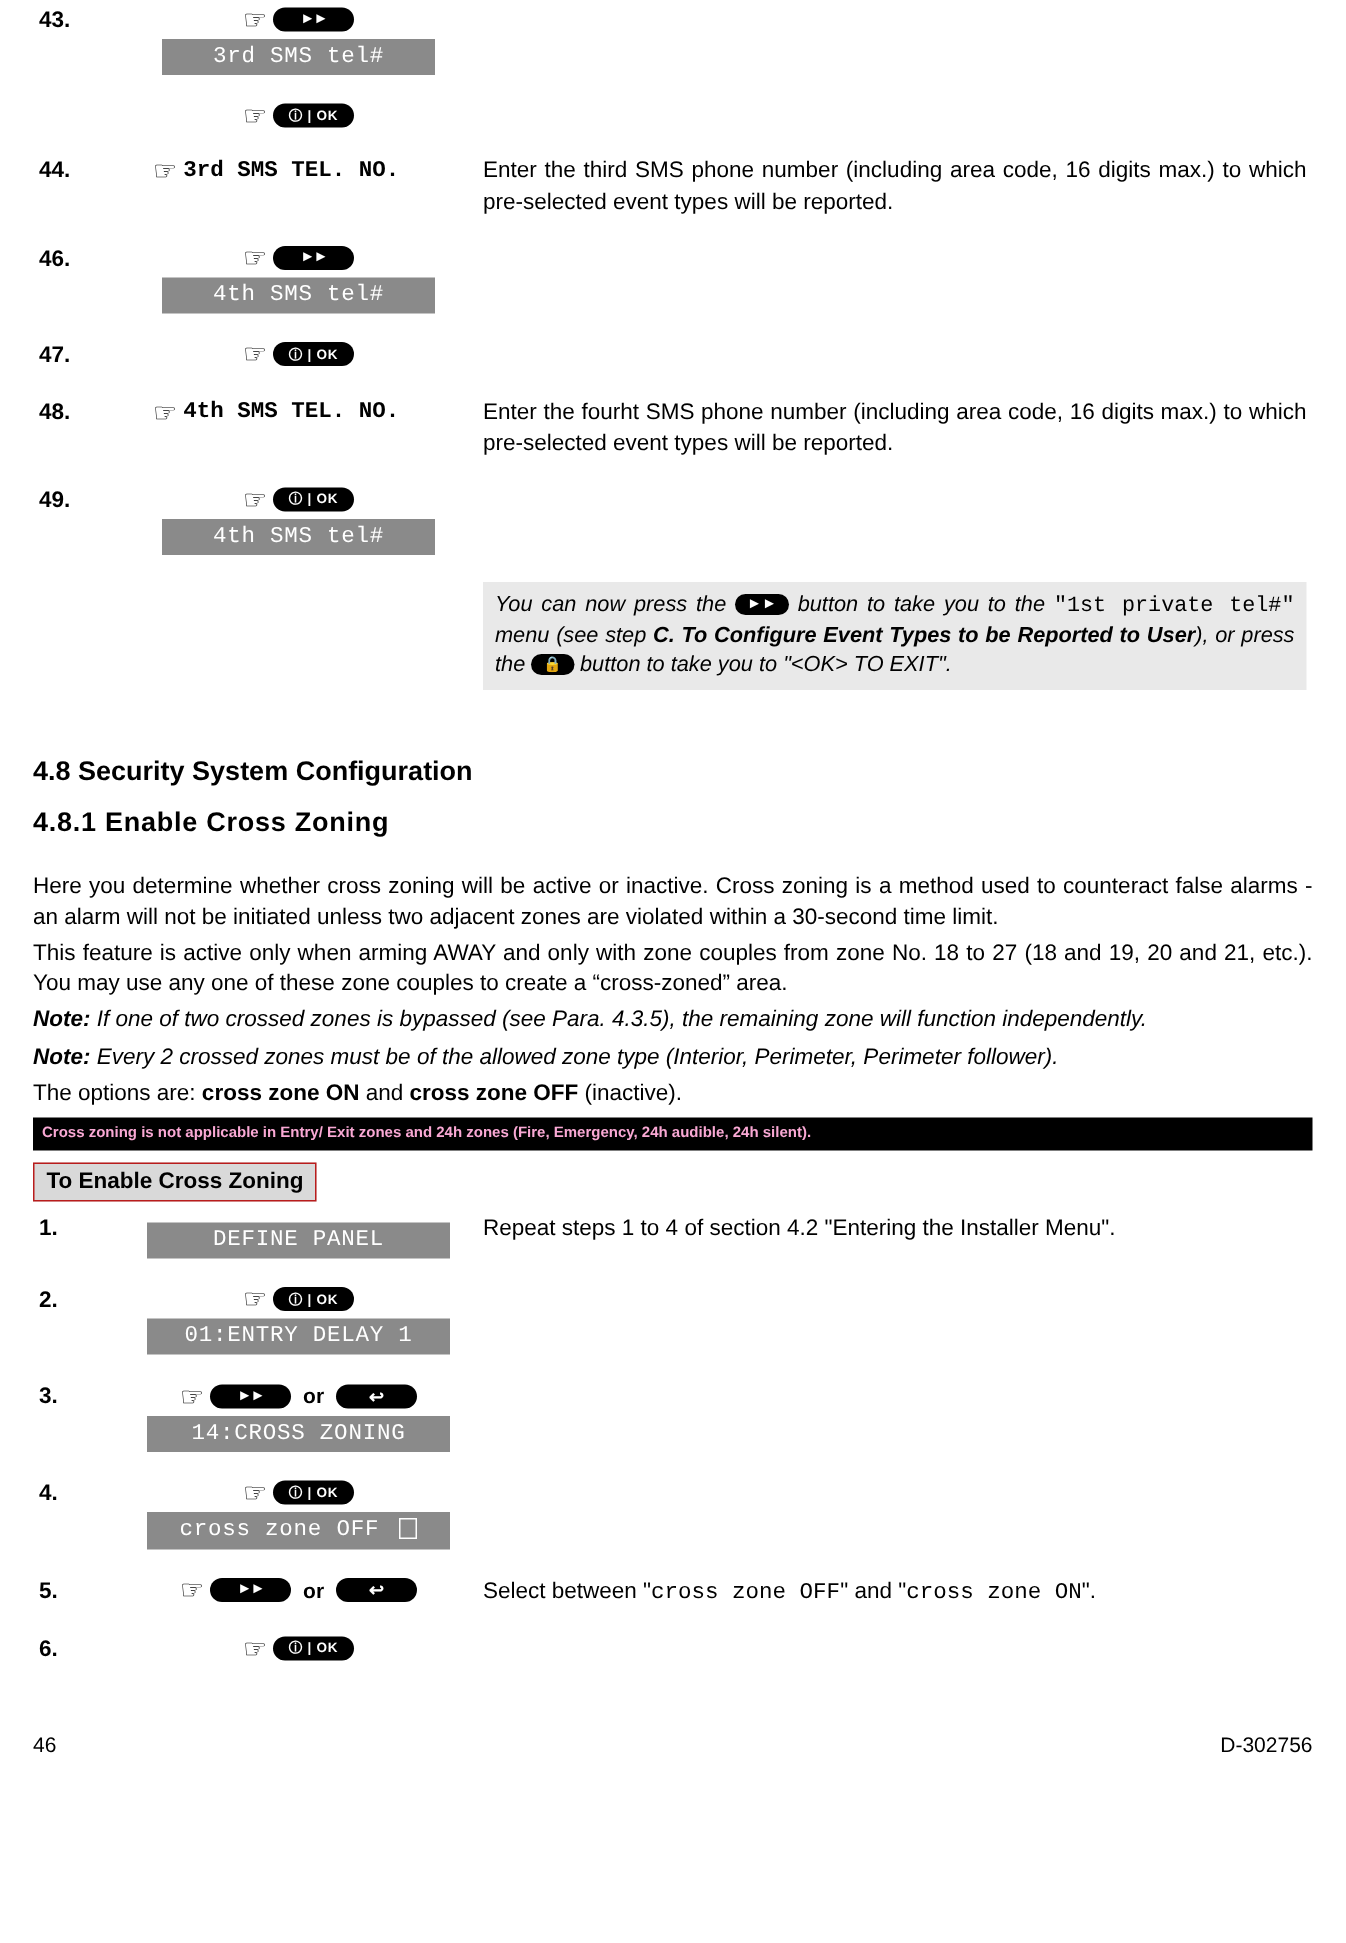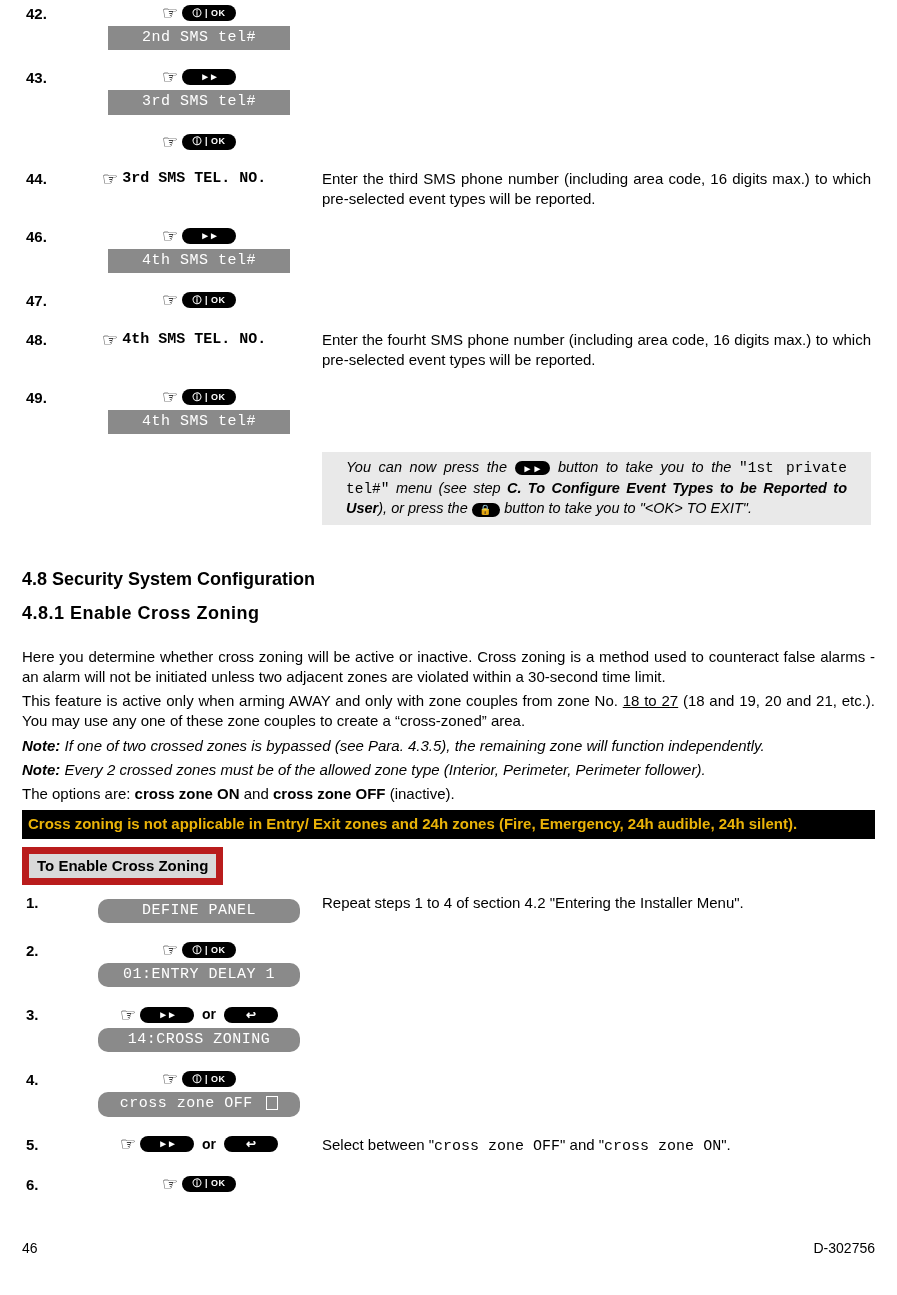--- a/index.html
+++ b/index.html
@@ -36,21 +36,21 @@
     background: #8a8a8a;
     color: #fff;
     font-family: "Courier New", Courier, monospace;
     font-size: 15px;
     letter-spacing: 0.5px;
     padding: 2px 6px;
     min-width: 170px;
     text-align: center;
     white-space: nowrap;
   }
-  .lcd.wide { min-width: 190px; border-radius: 10px; }
+  .lcd.wide { min-width: 190px; }
   .icon-row { display: flex; align-items: center; gap: 4px; }
   .hand {
     font-size: 18px;
     line-height: 1;
     display: inline-block;
     color: #000;
   }
   .btn-pill {
     display: inline-flex;
     align-items: center;
@@ -69,21 +69,21 @@
   .btn-pill .iok { font-size: 9px; letter-spacing: 0.5px; }
   .btn-pill .ff { font-size: 10px; letter-spacing: -1px; }
   .btn-pill .back { font-size: 12px; }
   .or-text { font-size: 14px; font-weight: bold; padding: 0 4px; }
   .mono-inline {
     font-family: "Courier New", Courier, monospace;
     font-weight: bold;
   }
   .note-box {
     background: #e9e9e9;
-    padding: 6px 24px;
+    padding: 6px 8px;
     font-style: italic;
     text-align: justify;
     line-height: 1.35;
     font-size: 14.5px;
   }
   .note-box .inline-pill {
     font-style: normal;
     display: inline-flex;
     vertical-align: middle;
     height: 14px;
@@ -92,36 +92,36 @@
     background:#000;
     color:#fff;
     font-size:10px;
     align-items:center;
     justify-content:center;
   }
   .note-box .mono { font-family: "Courier New", Courier, monospace; font-style: normal; }
   h2.sec-title { font-size: 18px; margin: 28px 0 10px 0; }
   h3.sub-title { font-size: 18px; letter-spacing: 0.5px; margin: 8px 0 21px 0; font-weight: bold; }
   .body-p { text-align: justify; margin: 4px 0; font-size: 15px; }
-  .body-p .u { text-decoration: underline; }
+  .body-p .u { }
   .body-p.italic { font-style: italic; }
   .black-strip {
     background: #000;
-    color: #eab308;
+    color: #f9a8d4;
     font-weight: bold;
     padding: 4px 6px;
     margin: 6px 0 8px 0;
-    font-size: 15px;
+    font-size: 10px;
   }
   .proc-head {
     background: #d9d9d9;
     display: inline-block;
     padding: 2px 8px;
     font-weight: bold;
-    border: 7px solid #b91c1c;
+    border: 1px solid #b91c1c;
     font-size: 15px;
     margin-bottom: 4px;
   }
   .footer {
     display:flex;
     justify-content: space-between;
     font-size: 14px;
     margin-top: 26px;
     padding-top: 4px;
   }
@@ -136,35 +136,20 @@
 </style>
 </head>
 <body>
 
 <div class="page">
 
 
 <table class="steps-table">
 
   <tbody>
-        <tr>
-    <td class="col-num"><span>42.</span></td>
-    <td class="col-disp">
-      <div class="disp-stack">
-        <div class="icon-row">
-          <span class="hand">☞</span>
-          <span class="btn-pill">
-                  <span class="iok">ⓘ | OK</span>
-                </span>
-        </div>
-        <div class="lcd">2nd SMS tel#</div>
-      </div>
-    </td>
-    <td class="col-desc"></td>
-  </tr>
 
   <tr>
     <td class="col-num"><span>43.</span></td>
     <td class="col-disp">
       <div class="disp-stack">
         <div class="icon-row">
           <span class="hand">☞</span>
           <span class="btn-pill">
                   <span class="ff">►►</span>
                 </span>

